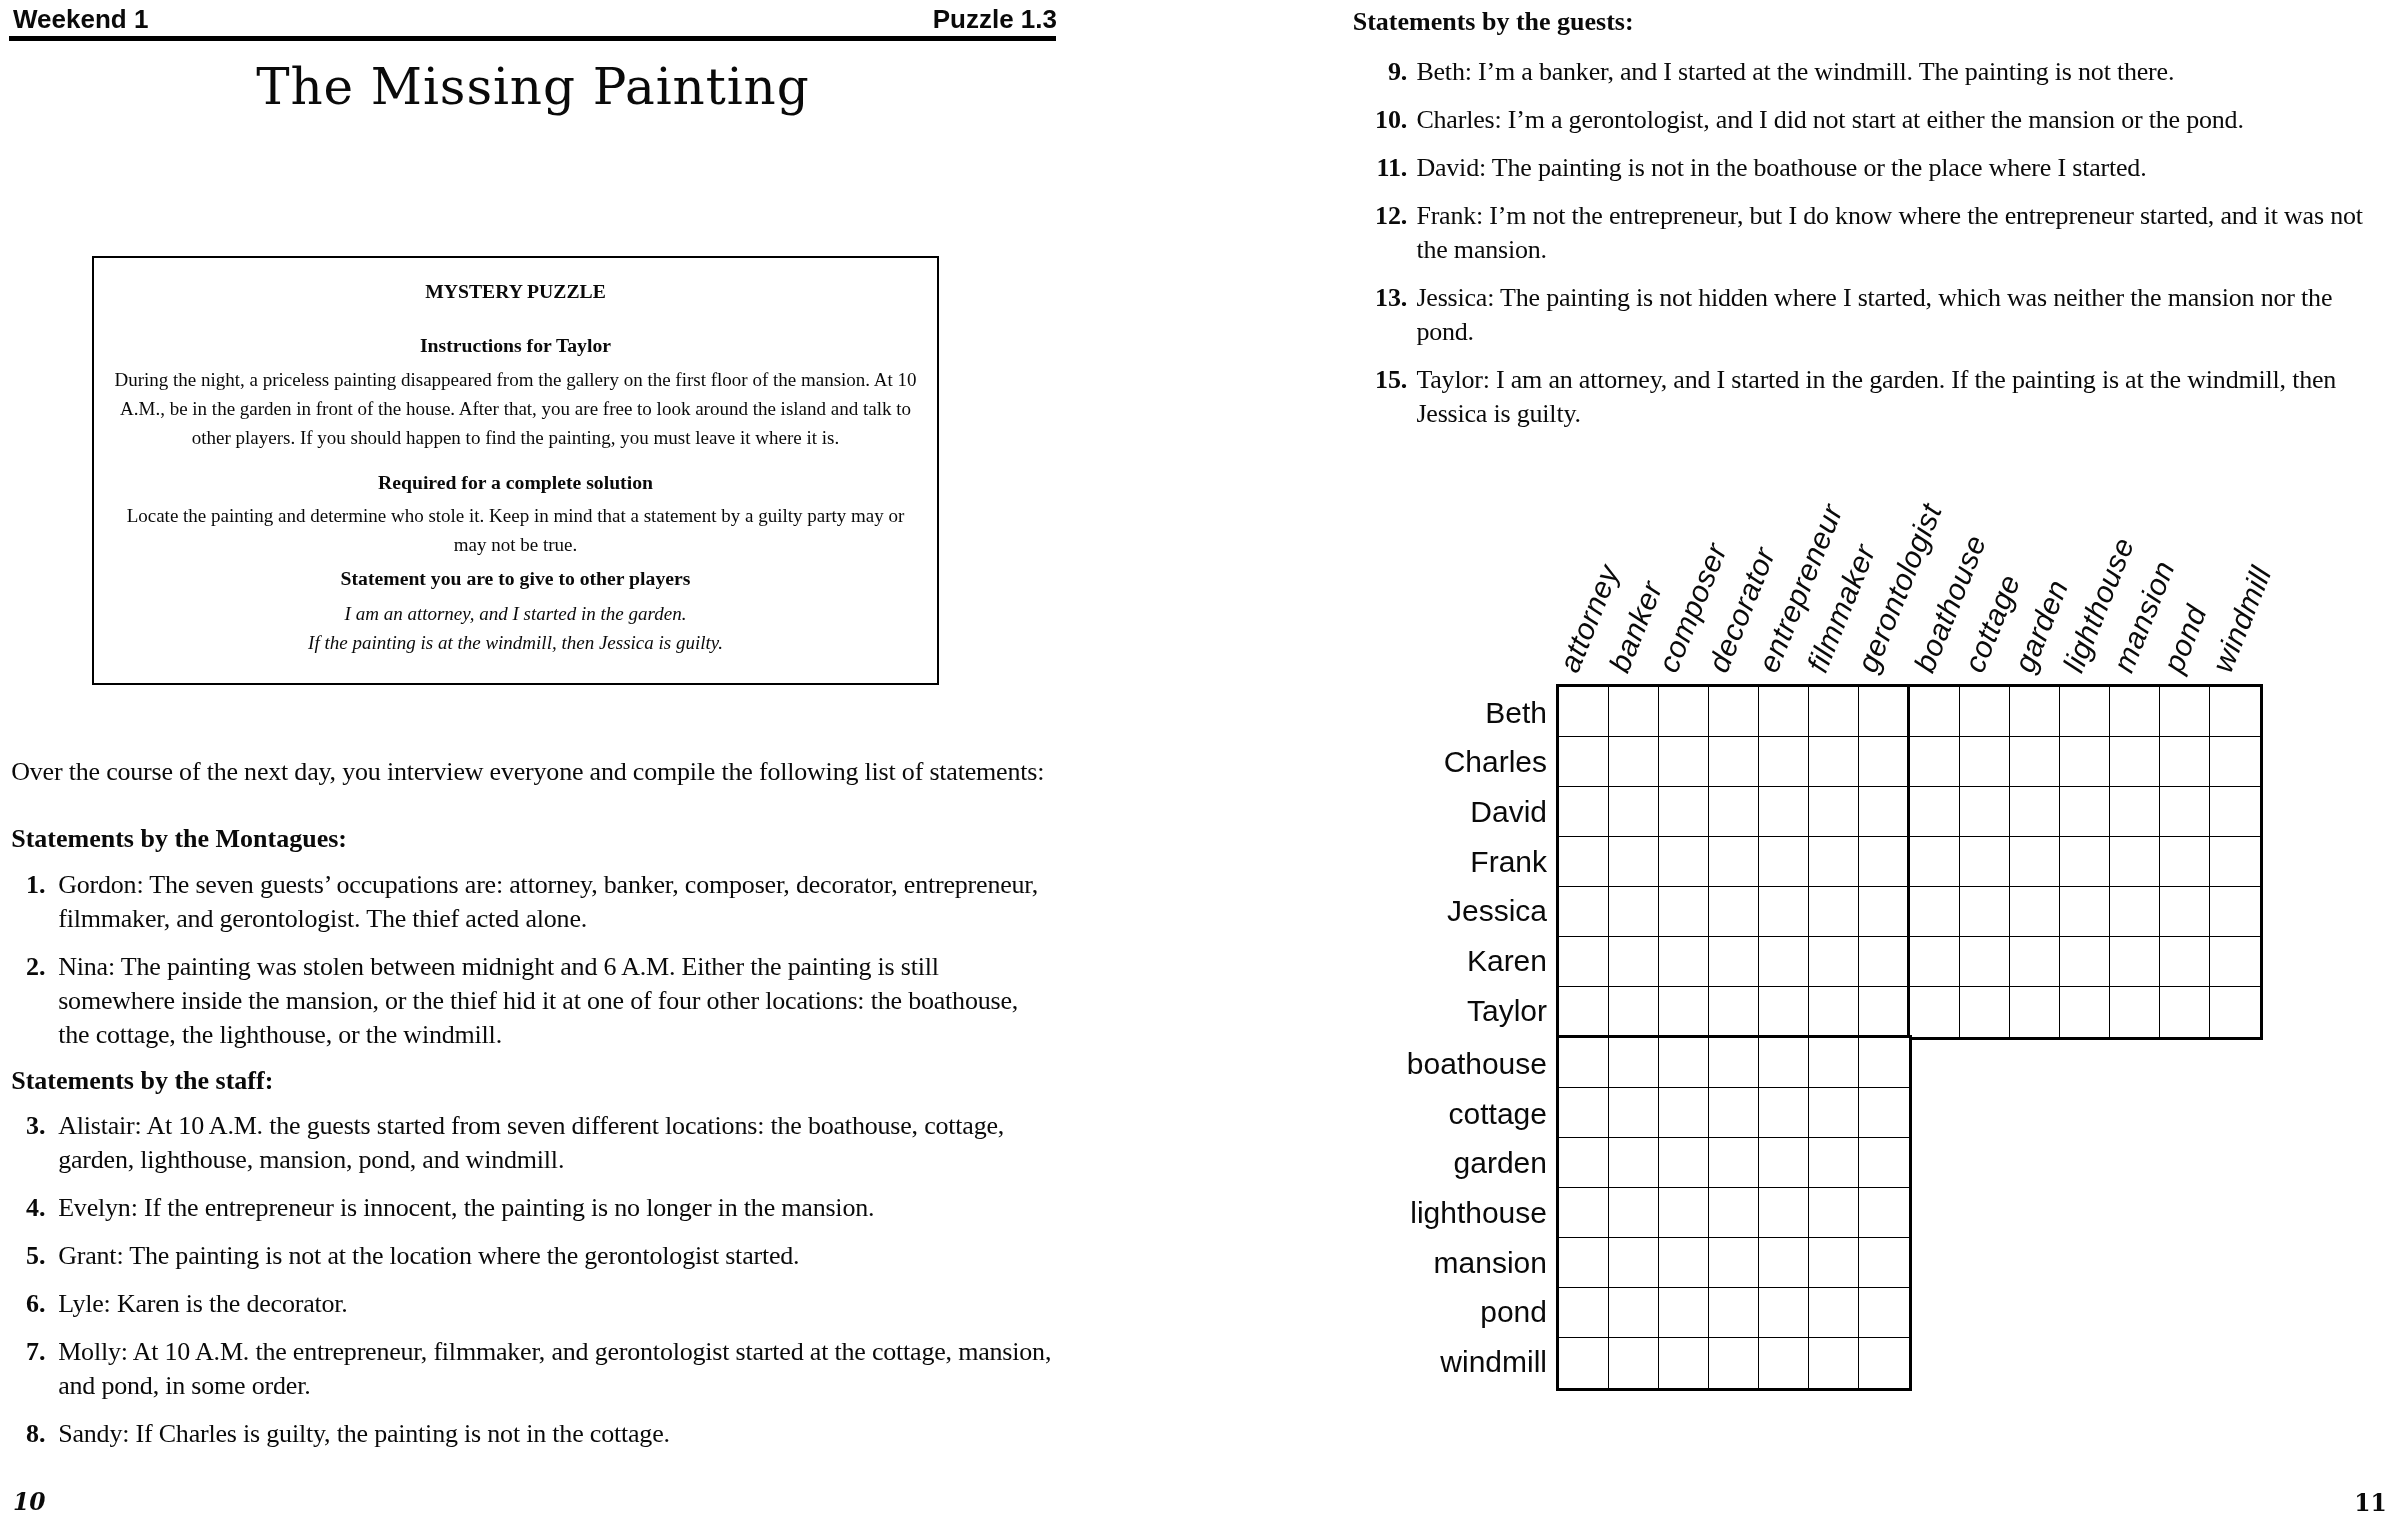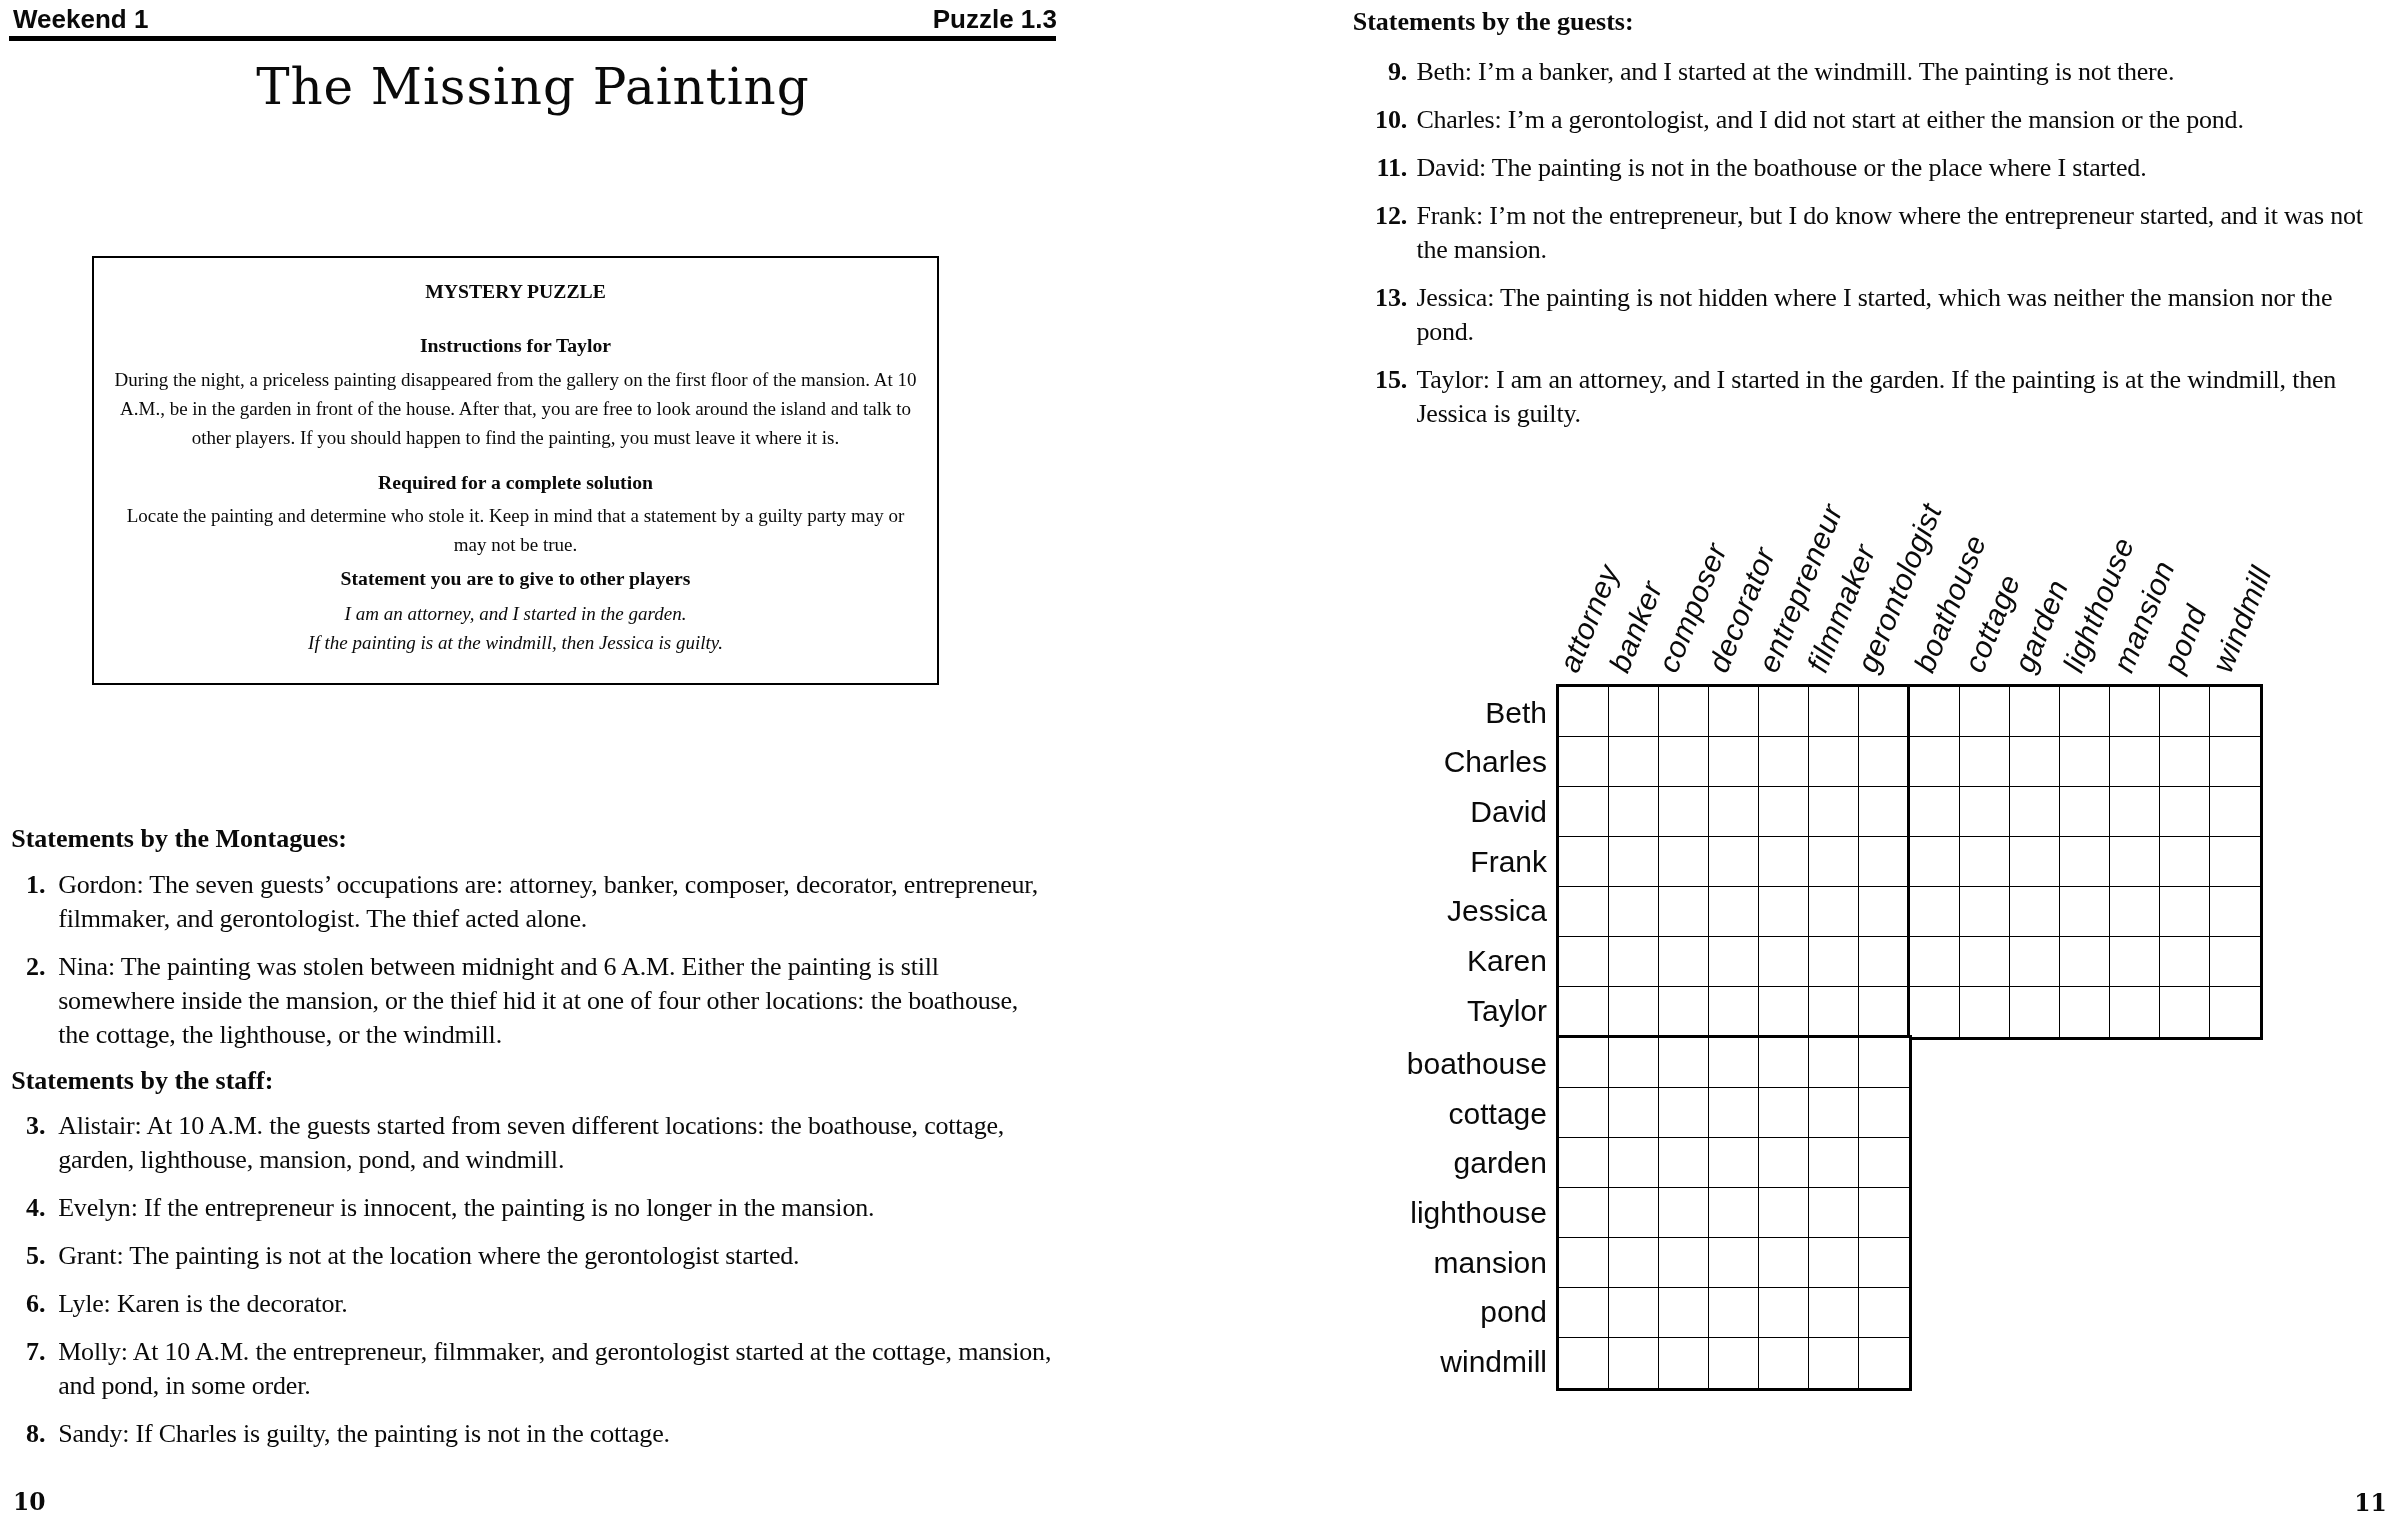--- a/index.html
+++ b/index.html
@@ -28,21 +28,21 @@
 
   .sec{position:absolute;left:11.2px;font-weight:bold;font-size:26px;}
   .list{position:absolute;width:1042px;}
   .li{display:flex;margin-bottom:14px;font-size:26px;line-height:34px;letter-spacing:-0.2px;}
   .num{flex:none;width:34px;margin-right:13px;text-align:right;font-weight:bold;}
   .list-r{width:1010px;}
   .list-r .num{width:45px;margin-right:9.4px;}
   .li .txt{flex:1;}
 
   .folio{position:absolute;top:1488px;font-family:"DejaVu Serif",serif;font-weight:bold;font-size:23.4px;}
-  .folio-l{left:13px;}
+  .folio-l{left:13px;font-style:italic;}
   .folio-r{right:11.2px;text-align:right;}
 
   
   .block{position:absolute;display:grid;grid-template-columns:repeat(7,50px);
          grid-template-rows:repeat(7,50px);border:3.7px solid #000;background:#fff;}
   .block-a{left:207px;top:683px;}
   .block-b{left:558px;top:683px;}
   .block-c{left:207px;top:1034px;}
   .cell{box-sizing:border-box;border-right:1.4px solid #000;border-bottom:1.4px solid #000;}
   .cell:nth-child(7n){border-right:none;}
@@ -71,20 +71,21 @@
     <div class="bx-h bx-h1">MYSTERY PUZZLE</div>
     <div class="bx-h bx-sub1">Instructions for Taylor</div>
     <div>During the night, a priceless painting disappeared from the gallery on the first floor of the mansion. At 10 A.M., be in the garden in front of the house. After that, you are free to look around the island and talk to other players. If you should happen to find the painting, you must leave it where it is.</div>
     <div class="bx-h bx-sub2">Required for a complete solution</div>
     <div>Locate the painting and determine who stole it. Keep in mind that a statement by a guilty party may or may not be true.</div>
     <div class="bx-h bx-sub3">Statement you are to give to other players</div>
     <div class="bx-i">I am an attorney, and I started in the garden.</div>
     <div class="bx-i">If the painting is at the windmill, then Jessica is guilty.</div>
   </div>
 
+  <div class="intro" style="top:755px;">Over the course of the next day, you interview everyone and compile the following list of statements:</div>
 
   <div class="sec" style="top:824px;">Statements by the Montagues:</div>
   <div class="list" style="left:11.2px;top:868px;">
     <div class="li">
       <span class="num">1.</span>
       <span class="txt">Gordon: The seven guests’ occupations are: attorney, banker, composer, decorator, entrepreneur, filmmaker, and gerontologist. The thief acted alone.</span>
     </div>
     <div class="li">
       <span class="num">2.</span>
       <span class="txt">Nina: The painting was stolen between midnight and 6 A.M. Either the painting is still somewhere inside the mansion, or the thief hid it at one of four other locations: the boathouse, the cottage, the lighthouse, or the windmill.</span>

